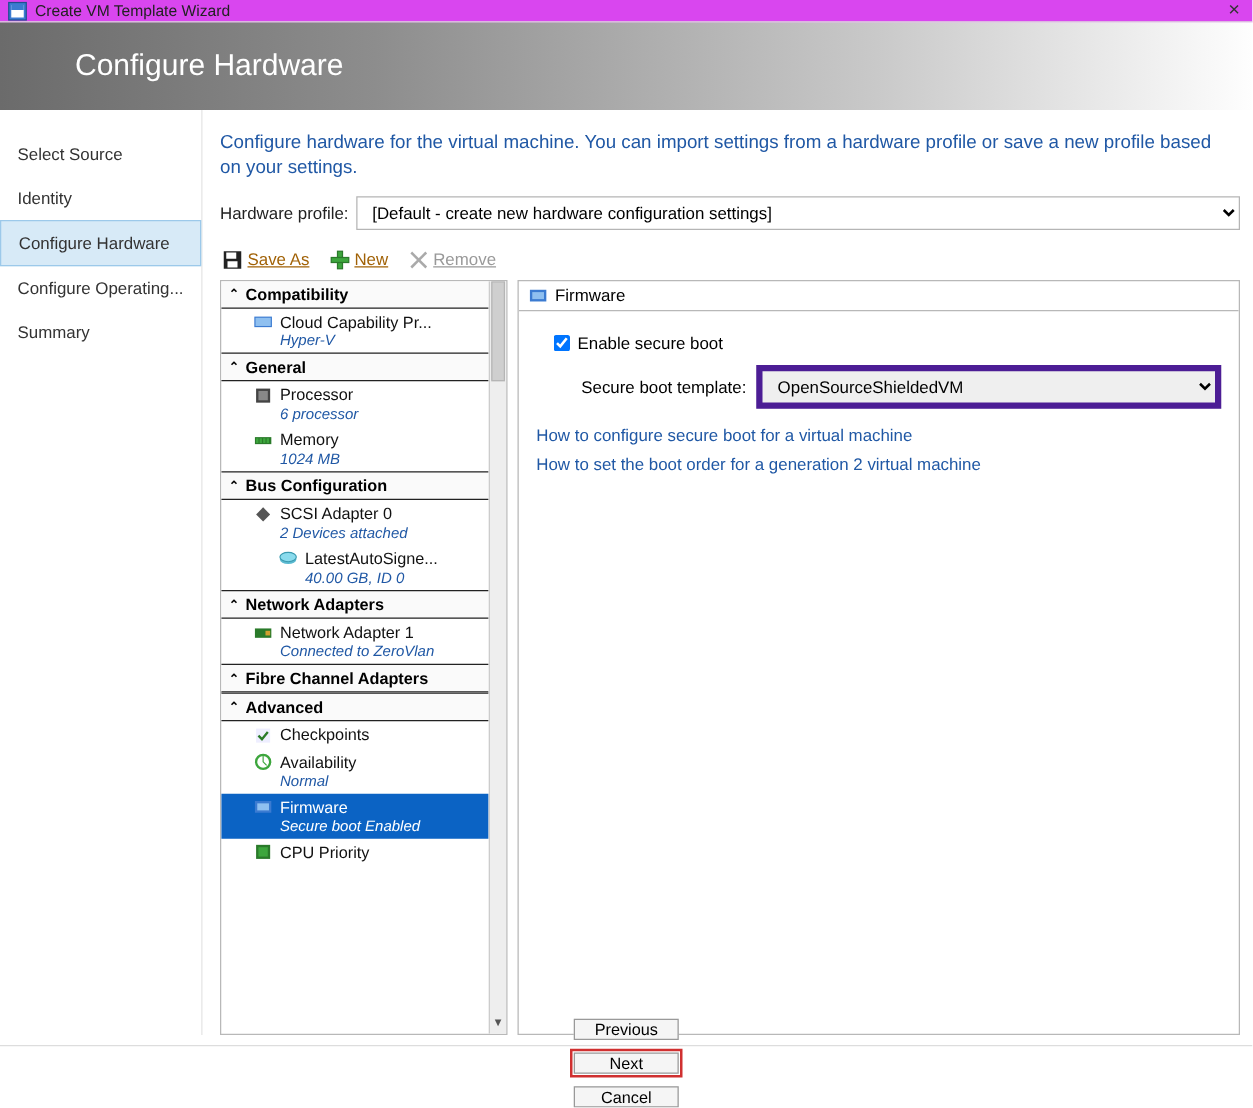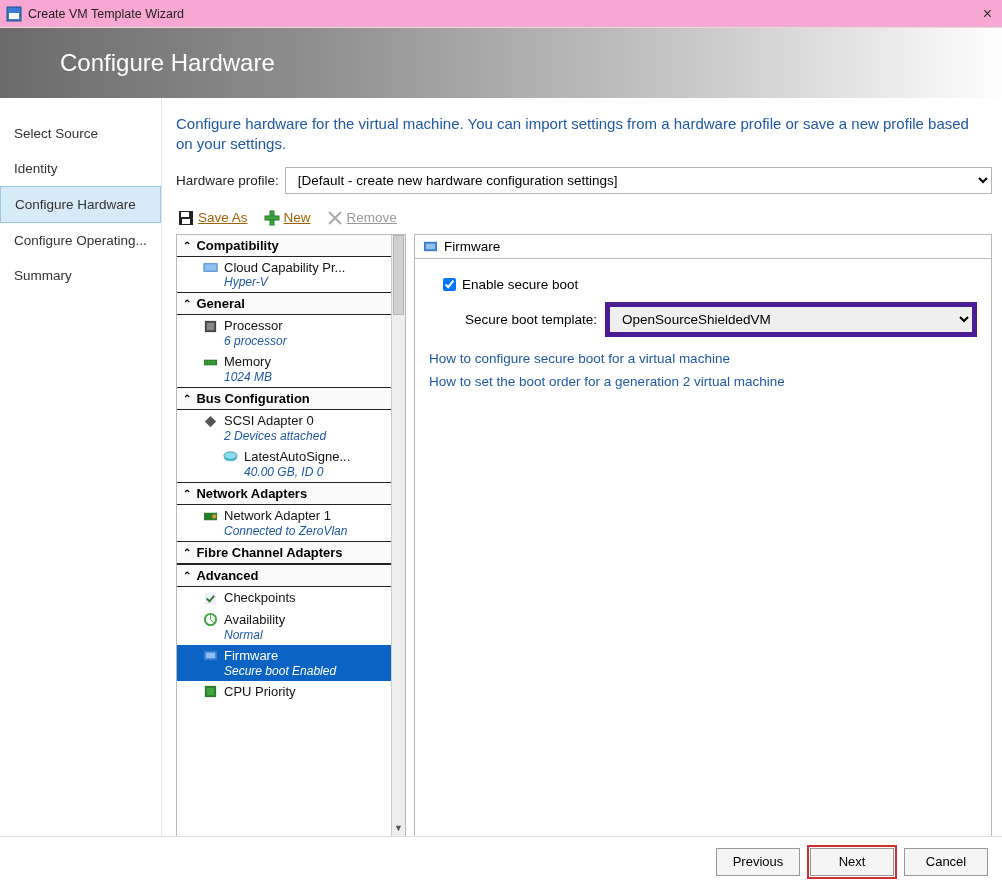--- a/index.html
+++ b/index.html
@@ -1,19 +1,19 @@
 <!DOCTYPE html>
 <html><head>
 <meta charset="utf-8">
 <style>
   * { box-sizing: border-box; margin: 0; padding: 0; font-family: "Segoe UI", Arial, sans-serif; }
   body { background: #fff; width: 1002px; height: 886px; position: relative; overflow: hidden; }
 
   
-  .titlebar { display:flex; align-items:center; height:28px; padding:0 6px; border-bottom:1px solid #ddd; background:#f9a8d4; }
+  .titlebar { display:flex; align-items:center; height:18px; padding:0 6px; border-bottom:1px solid #ddd; background:#d946ef; }
   .titlebar .appicon { width:16px; height:16px; margin-right:6px; display:inline-flex; }
   .titlebar .title { font-size:12.5px; color:#222; flex:1; }
   .titlebar .close { font-size:16px; color:#333; padding:0 4px; cursor:default; }
 
   
   .banner { height:70px; background:linear-gradient(to right,#6b6b6b 0%,#8d8d8d 30%,#c9c9c9 70%,#fefefe 100%); display:flex; align-items:center; padding-left:60px; }
   .banner h1 { color:#fff; font-size:24px; font-weight:400; }
 
   
   .wrap { display:flex; height:740px; }
@@ -56,21 +56,21 @@
   
   .detail { flex:1; border:1px solid #b8b8b8; padding:0; overflow:hidden; }
   .detail-head { padding:4px 8px; border-bottom:1px solid #b8b8b8; font-size:13.5px; display:flex; align-items:center; gap:6px; }
   .detail-body { padding:12px 14px; font-size:13.5px; }
   .detail-body .chkrow { display:flex; align-items:center; gap:6px; margin:6px 0 10px 14px; }
   .detail-body .tmplrow { display:flex; align-items:center; gap:8px; margin:0 0 14px 36px; }
   .detail-body select { flex:1; border:5px solid #4c1d95; padding:4px 8px; font-size:13.5px; }
   .detail-body .link { color:#2058a5; margin:8px 0; display:block; }
 
   
-  .footer { position:absolute; bottom:0; left:0; right:0; height:50px; border-top:1px solid #ddd; display:flex; justify-content:flex-end; align-items:center; gap:10px; padding:0 14px; background:#fff; }
+  .footer { position:absolute; bottom:0; left:0; right:0; height:50px; border-top:1px solid #ddd; display:flex; justify-content:flex-end; align-items:center; gap:10px; padding:0 14px; background:#fff;flex-direction:column; }
   .footer button { width:84px; height:28px; border:1px solid #999; background:#f5f5f5; font-size:13px; }
   .footer button.primary { outline:2px solid #d03030; outline-offset:1px; }
 
   svg { width:100%; height:100%; }
 </style>
 </head>
 <body>
 
 <div class="titlebar">
   <span class="appicon">

